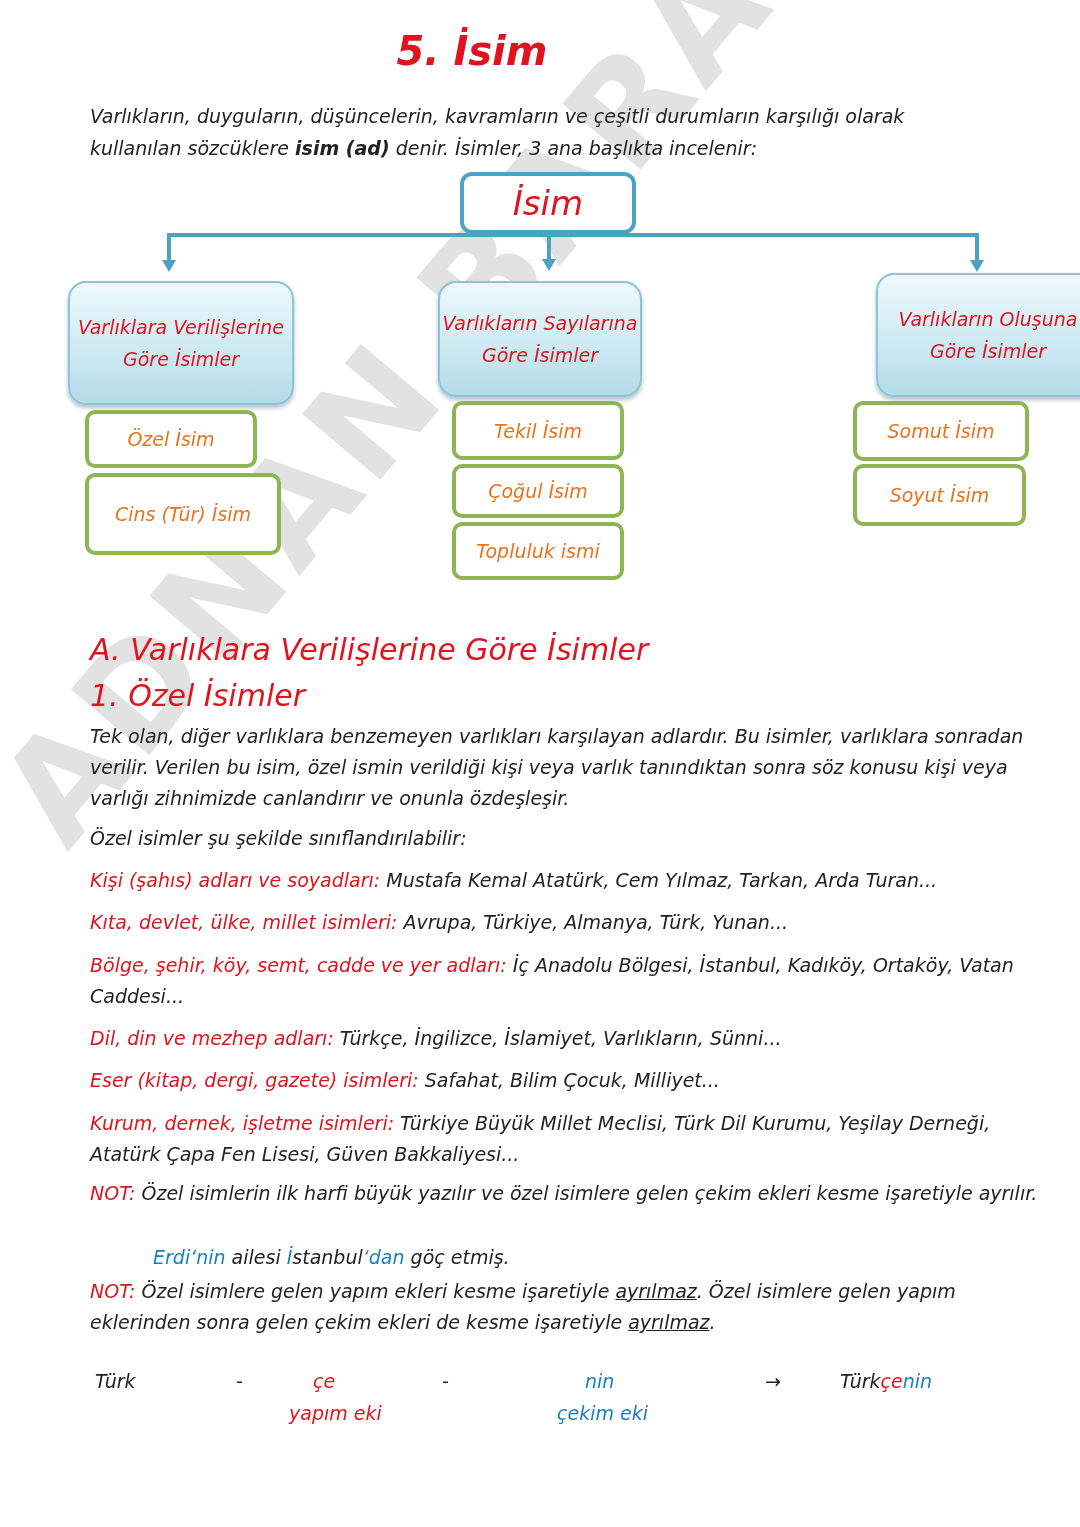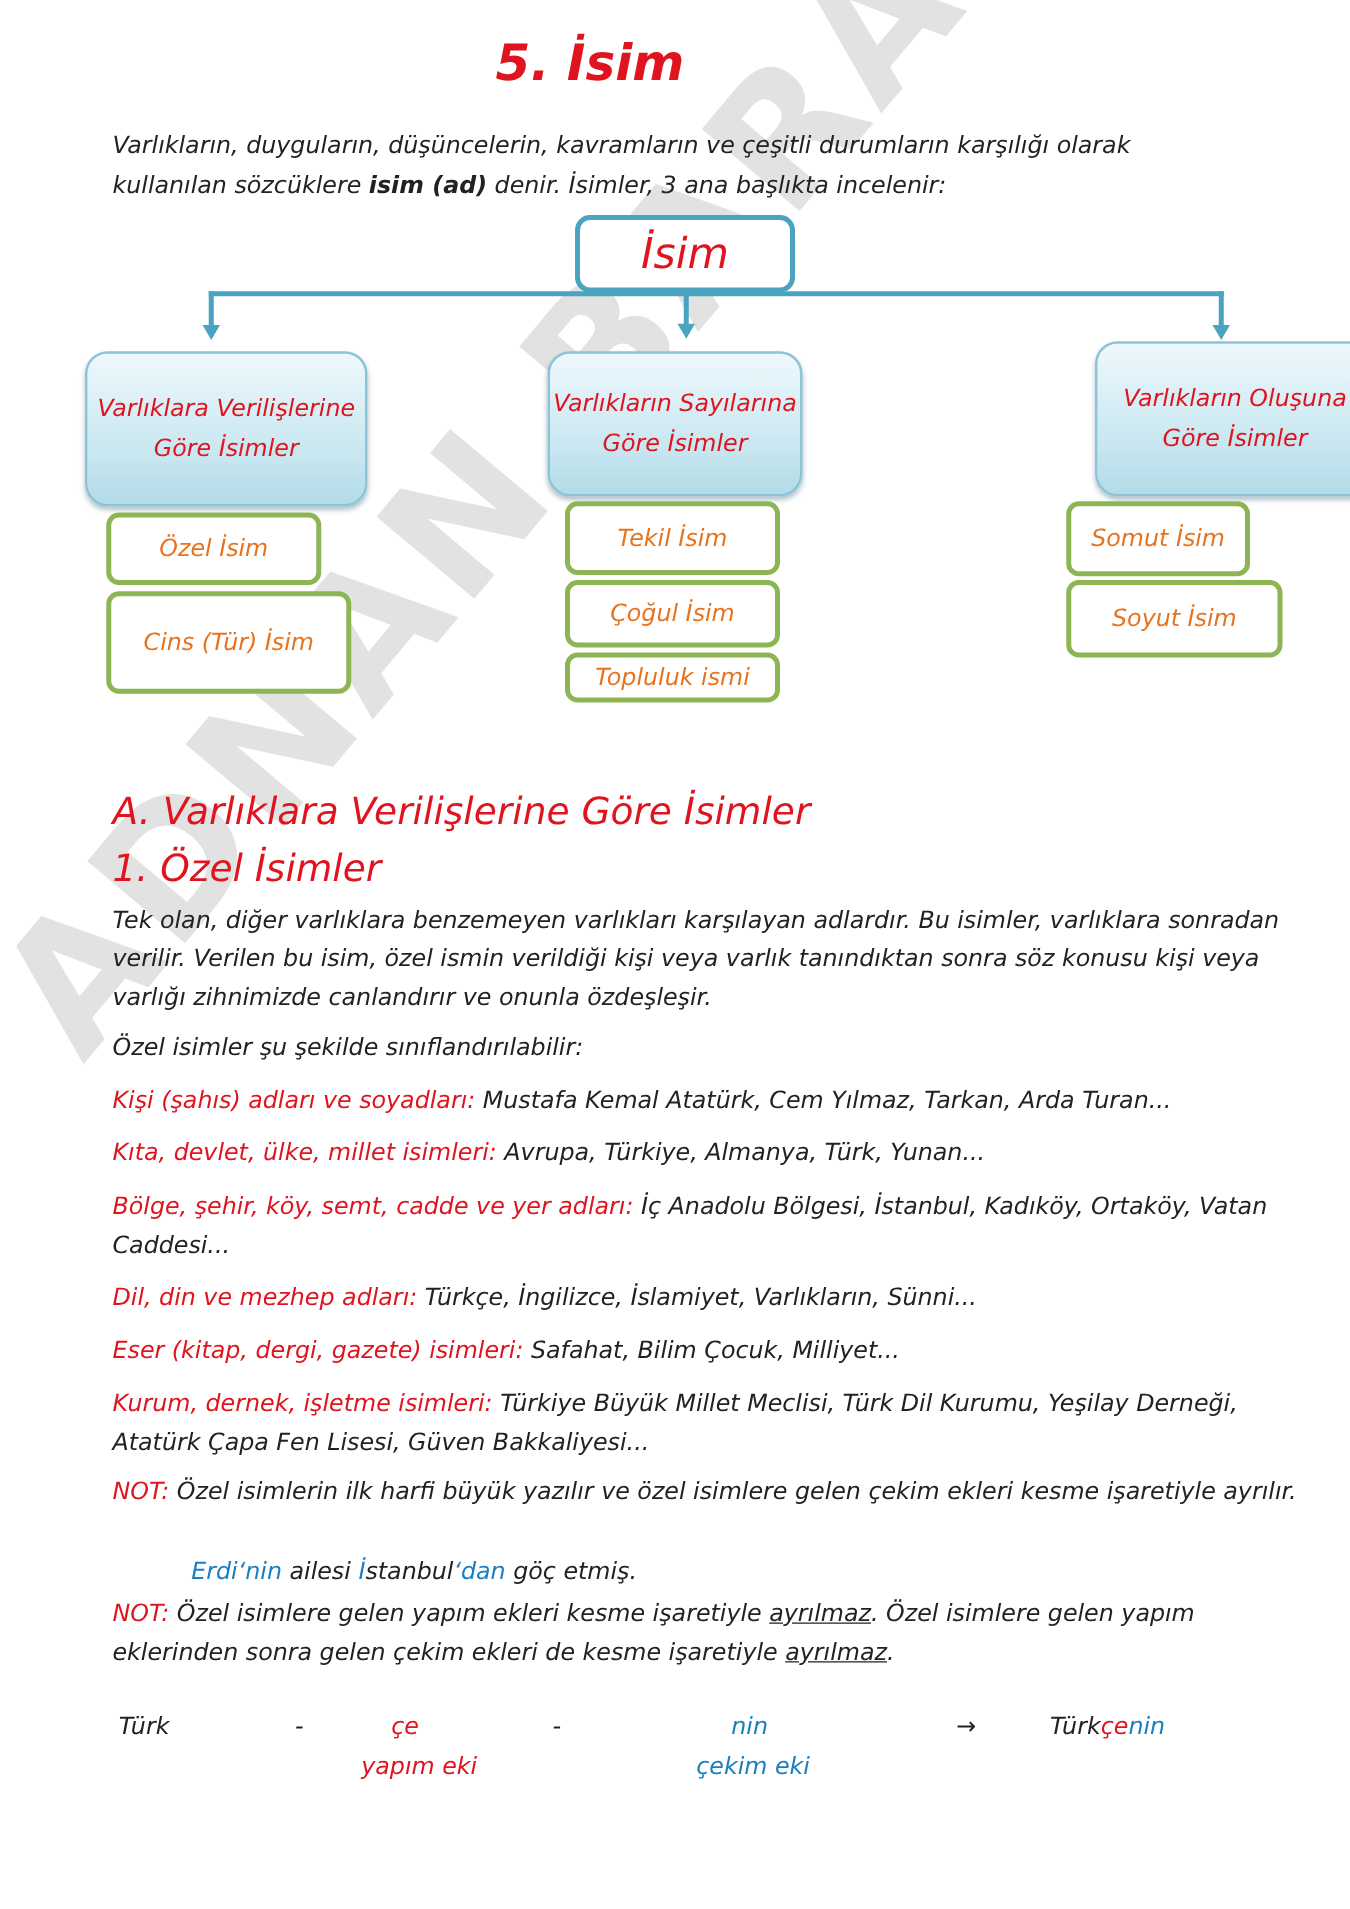--- a/index.html
+++ b/index.html
@@ -65,23 +65,23 @@
 </div>
 <div class="abs cat-box" style="left:876px;top:273px;width:224px;height:124px;">
   <span>Varlıkların Oluşuna Göre İsimler</span>
 </div>
 
 <div class="abs sub-box" style="left:85px;top:410px;width:172px;height:58px;">Özel İsim</div>
 <div class="abs sub-box" style="left:85px;top:473px;width:196px;height:82px;padding:0 20px;">Cins (Tür) İsim</div>
 
 <div class="abs sub-box" style="left:452px;top:401px;width:172px;height:59px;">Tekil İsim</div>
 <div class="abs sub-box" style="left:452px;top:464px;width:172px;height:54px;">Çoğul İsim</div>
-<div class="abs sub-box" style="left:452px;top:522px;width:172px;height:40px;">Topluluk ismi</div>
+<div class="abs sub-box" style="left:452px;top:522px;width:172px;height:58px;">Topluluk ismi</div>
 
-<div class="abs sub-box" style="left:853px;top:401px;width:147px;height:60px;">Somut İsim</div>
+<div class="abs sub-box" style="left:853px;top:401px;width:176px;height:60px;">Somut İsim</div>
 <div class="abs sub-box" style="left:853px;top:464px;width:173px;height:62px;">Soyut İsim</div>
 
 <div class="abs h-a">A. Varlıklara Verilişlerine Göre İsimler</div>
 <div class="abs h-1">1. Özel İsimler</div>
 
 <div class="abs para" style="top:721px;">Tek olan, diğer varlıklara benzemeyen varlıkları karşılayan adlardır. Bu isimler, varlıklara sonradan verilir. Verilen bu isim, özel ismin verildiği kişi veya varlık tanındıktan sonra söz konusu kişi veya varlığı zihnimizde canlandırır ve onunla özdeşleşir.</div>
 <div class="abs para" style="top:823px;">Özel isimler şu şekilde sınıflandırılabilir:</div>
 
 <div class="abs para" style="top:865px;">
   <span class="red">Kişi (şahıs) adları ve soyadları:</span><span> Mustafa Kemal Atatürk, Cem Yılmaz, Tarkan, Arda Turan...</span>

